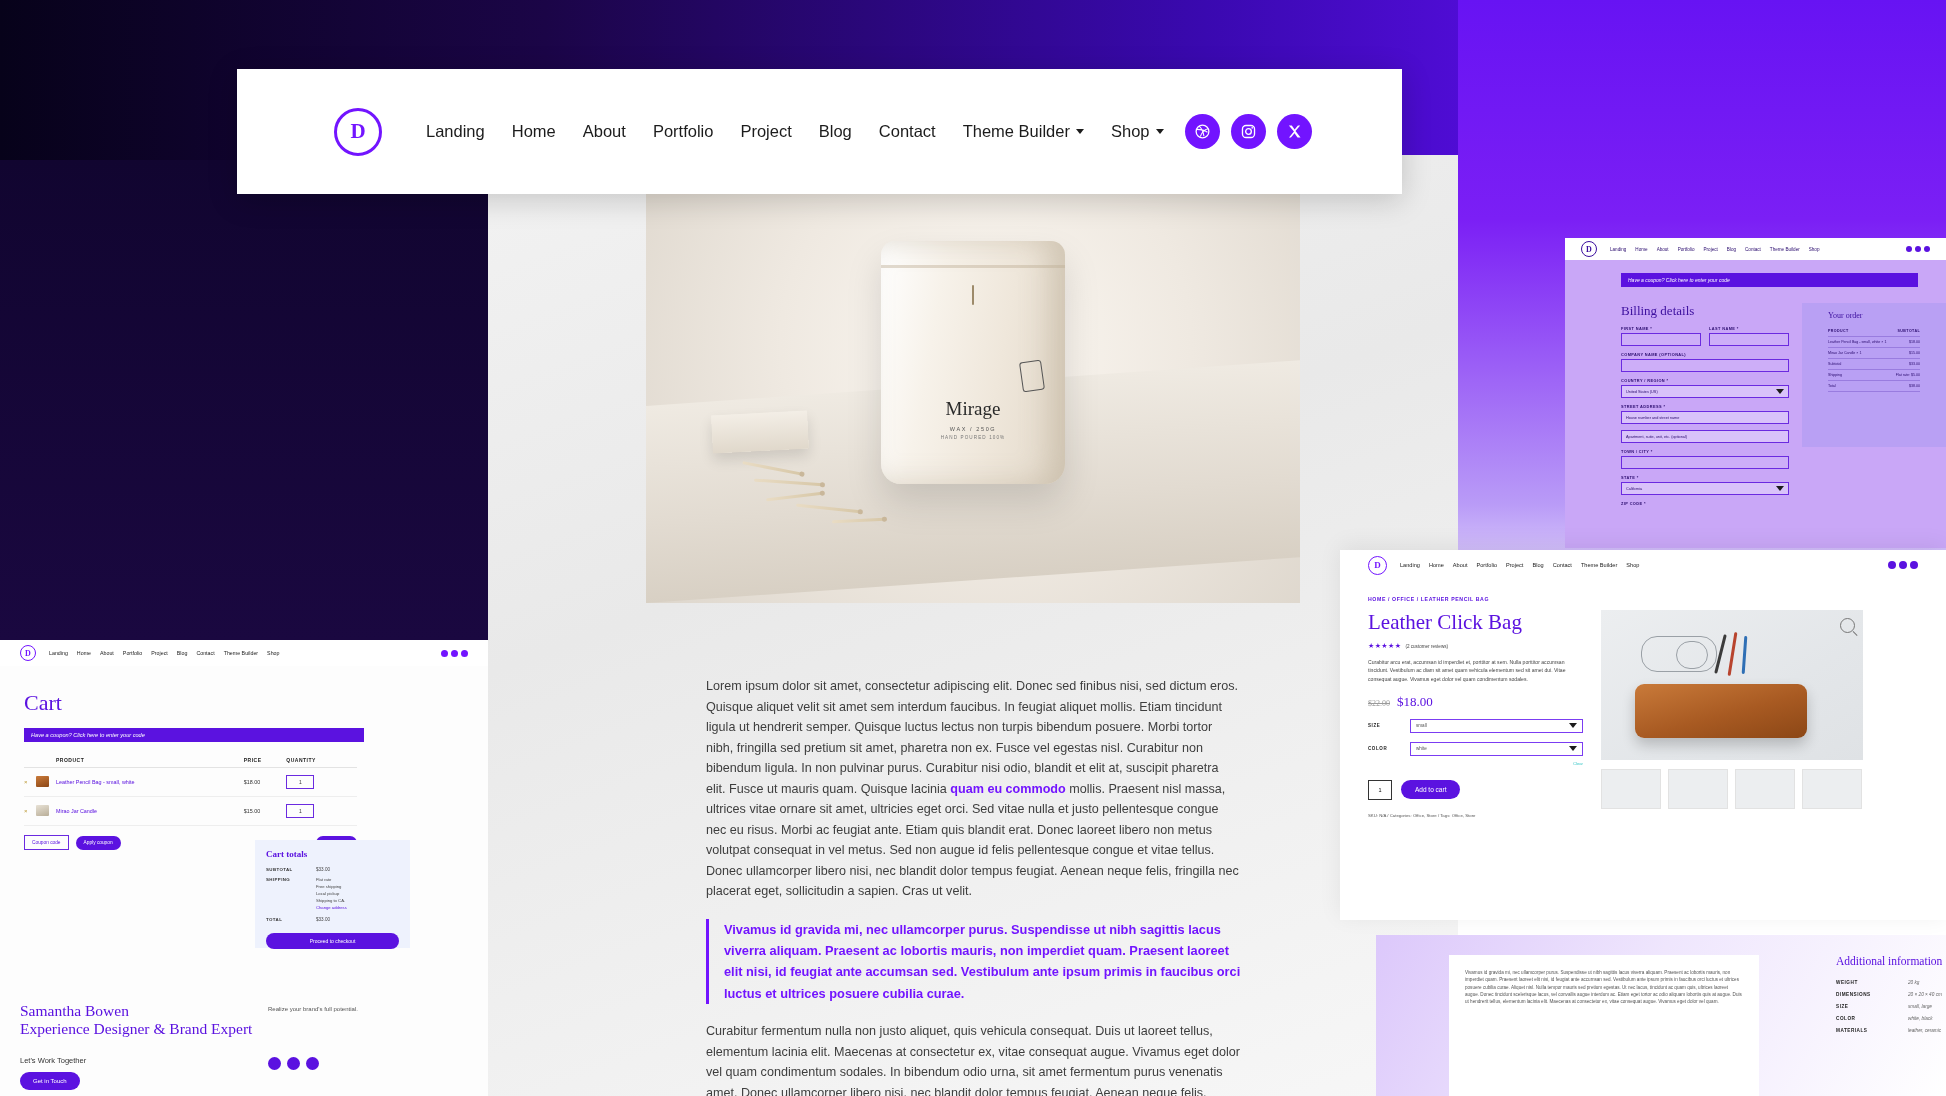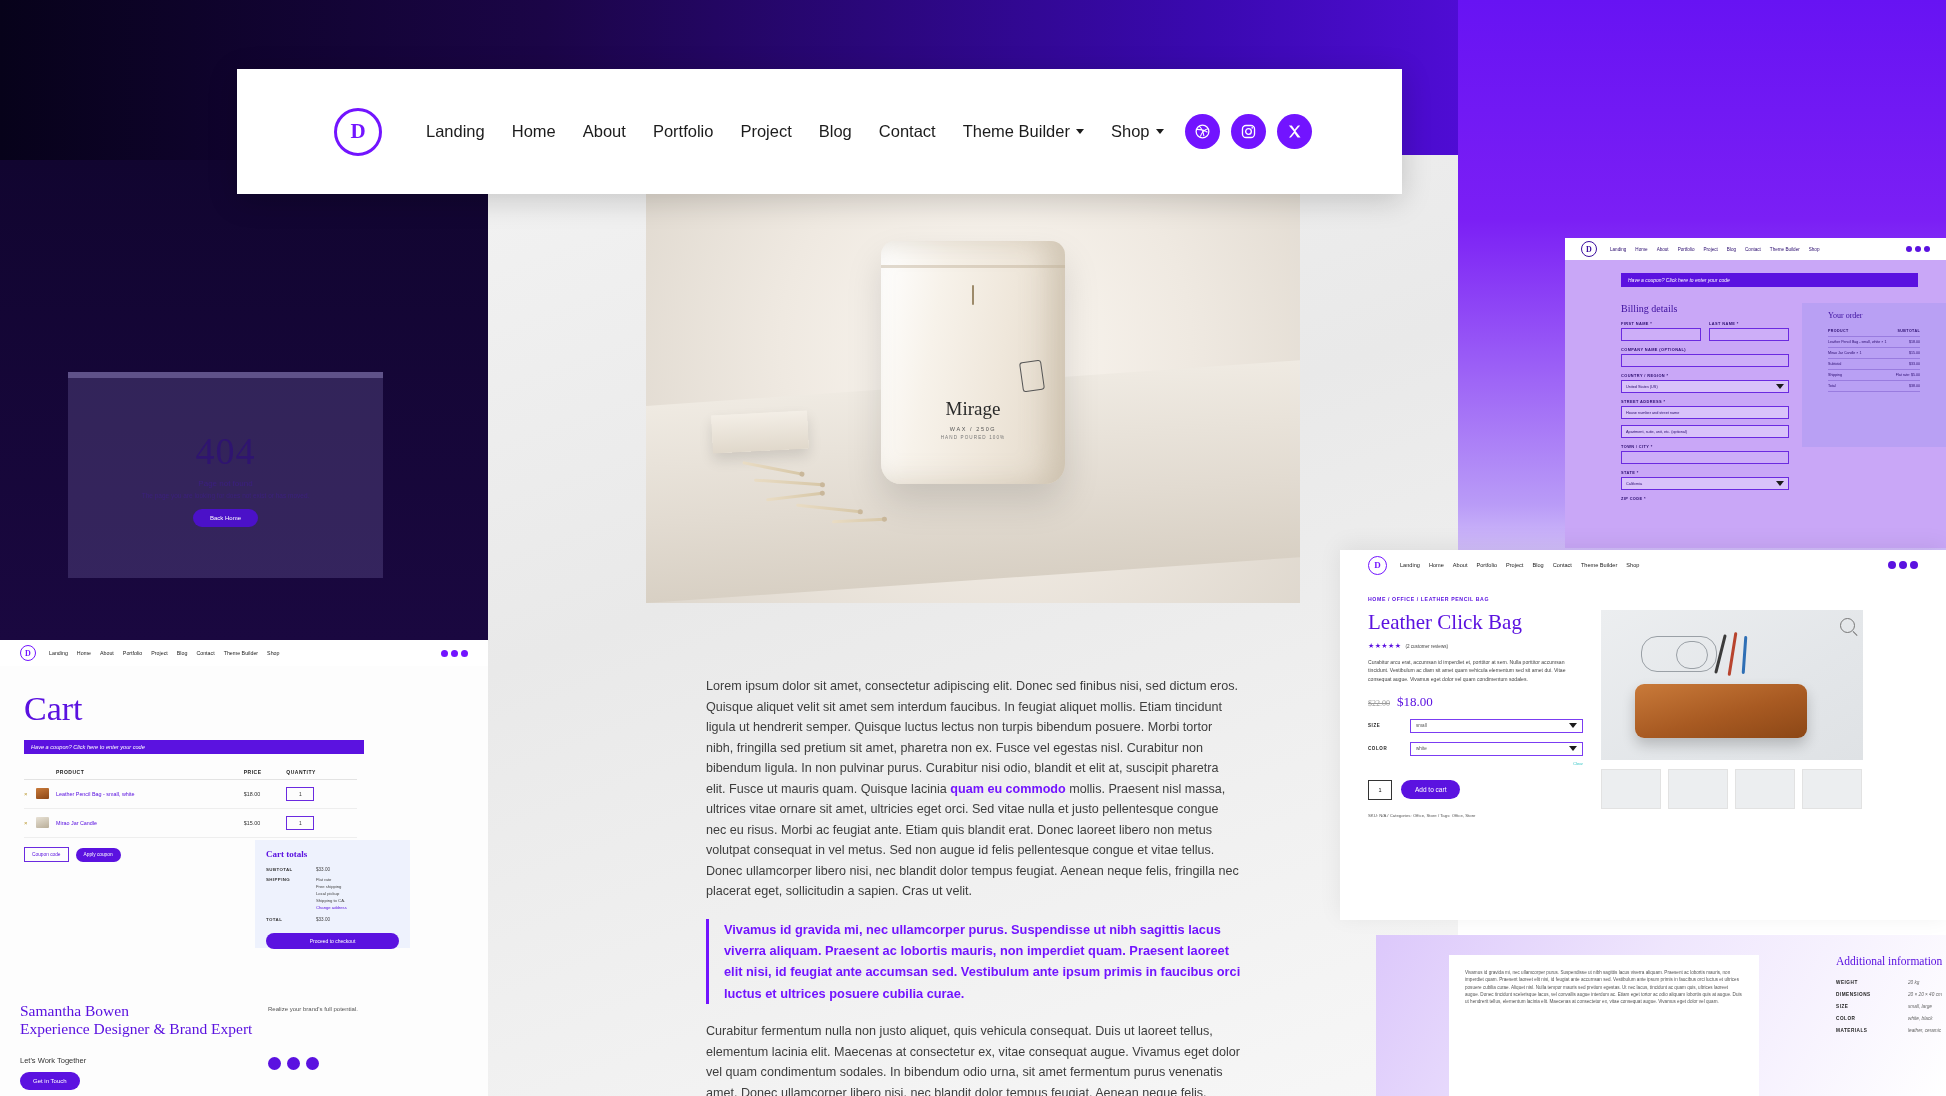--- a/index.html
+++ b/index.html
@@ -71,21 +71,21 @@
     overflow:hidden;
   }
   .mini-nav{display:flex;align-items:center;height:26px;padding:0 20px;background:#fff;}
   .mini-logo{width:14px;height:14px;border:1.6px solid #7214ff;border-radius:50%;
     display:flex;align-items:center;justify-content:center;color:#7214ff;font-size:8px;
     font-family:"Liberation Serif",serif;font-weight:700;}
   .mini-links{display:flex;gap:9px;margin-left:13px;}
   .mini-links span{font-size:5.3px;color:#222;white-space:nowrap;}
   .mini-soc{margin-left:auto;display:flex;gap:3px;}
   .mini-soc i{width:7px;height:7px;border-radius:50%;background:#7214ff;display:block;}
-  .cart-h{font-family:"Liberation Serif",serif;font-size:34px;color:#5b12e0;
+  .cart-h{font-family:"Liberation Serif",serif;font-size:22px;color:#5b12e0;
     margin:24px 0 0 24px;}
   .coupon{margin:12px 0 0 24px;width:333px;height:14px;background:#5b12e0;
     display:flex;align-items:center;padding-left:7px;}
   .coupon span{color:#fff;font-size:5.6px;font-style:italic;}
   .ctbl{margin:11px 0 0 24px;width:333px;font-size:5.4px;color:#333;border-collapse:collapse;}
   .ctbl th{text-align:left;font-size:5px;letter-spacing:.5px;color:#222;
     padding:4px 0;font-weight:700;border-bottom:.5px solid #e3e3e3;}
   .ctbl td{padding:7px 0;border-bottom:.5px solid #eee;vertical-align:middle;}
   .ctbl .thumb{width:13px;height:11px;border-radius:1px;display:inline-block;}
   .x{color:#b93;font-size:6px;}
@@ -166,21 +166,21 @@
   .ck-nav{display:flex;align-items:center;height:22px;padding:0 16px;}
   .ck-nav .mini-logo{border-color:#3c0f9e;color:#3c0f9e;}
   .ck-nav .mini-links span{color:#2a0b6e;font-size:4.6px;}
   .ck-nav .mini-soc i{background:#5b12e0;width:6px;height:6px;}
   .ck-h{font-family:"Liberation Serif",serif;font-size:25px;color:#3c0f9e;margin:22px 0 0 56px;}
   .ck-coupon{margin:13px 0 0 56px;width:290px;height:14px;background:#5b12e0;
     display:flex;align-items:center;padding-left:7px;}
   .ck-coupon span{color:#fff;font-size:5px;font-style:italic;}
   .ck-cols{display:flex;margin:16px 0 0 56px;gap:13px;}
   .ck-bill{width:170px;}
-  .ck-bill h5{font-family:"Liberation Serif",serif;font-size:10px;color:#3c0f9e;margin:0 0 7px 0;font-weight:400;}
+  .ck-bill h5{font-family:"Liberation Serif",serif;font-size:13px;color:#3c0f9e;margin:0 0 7px 0;font-weight:400;}
   .lab{font-size:3.9px;color:#2a0b6e;letter-spacing:.4px;margin-bottom:2px;font-weight:700;}
   .fld{height:11px;border:.7px solid #6b2ae0;background:#cdaef8;margin-bottom:6px;}
   .fld.half{width:78px;}
   .row2{display:flex;gap:8px;}
   .fld.sel{display:flex;align-items:center;justify-content:space-between;padding:0 4px;
     font-size:3.8px;color:#2a0b6e;background:#d9c2fa;}
   .ck-order{width:120px;background:#b9a0f4;padding:8px 26px;height:128px;}
   .ck-order h5{font-family:"Liberation Serif",serif;font-size:8px;color:#3c0f9e;margin:0 0 6px 0;font-weight:400;}
   .ordrow{display:flex;justify-content:space-between;font-size:3.6px;color:#2a0b6e;
     padding:3px 0;border-bottom:.5px solid rgba(60,15,158,.25);}
@@ -339,26 +339,20 @@
           </svg>
       </a>
       <a class="soc" href="#">
         <svg viewBox="0 0 24 24">
             <path d="M4 3.5h4.2l4 5.6 4.6-5.6H20l-6.6 7.9L20.5 20.5h-4.2l-4.3-6-5 6H4.2l7-8.4z"></path>
           </svg>
       </a>
     </div>
   </div>
 
-  <div class="card404">
-    <div class="c404-num">404</div>
-    <div class="c404-t">Page not found</div>
-    <div class="c404-s">The page you are looking for does not exist or has moved.</div>
-    <div class="c404-btn">Back Home</div>
-  </div>
 
   <div class="cart">
     <div class="mini-nav">
       <div class="mini-logo">D</div>
       <div class="mini-links">
         <span>Landing</span>
         <span>Home</span>
         <span>About</span>
         <span>Portfolio</span>
         <span>Project</span>

